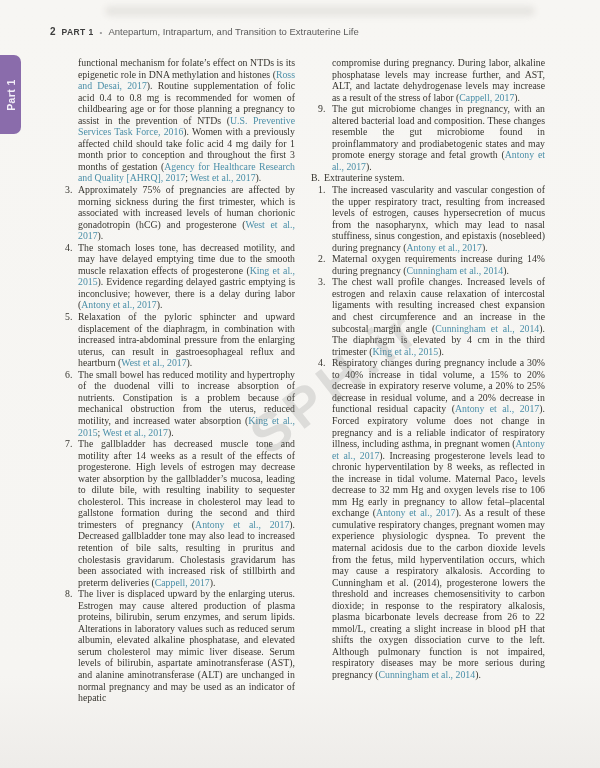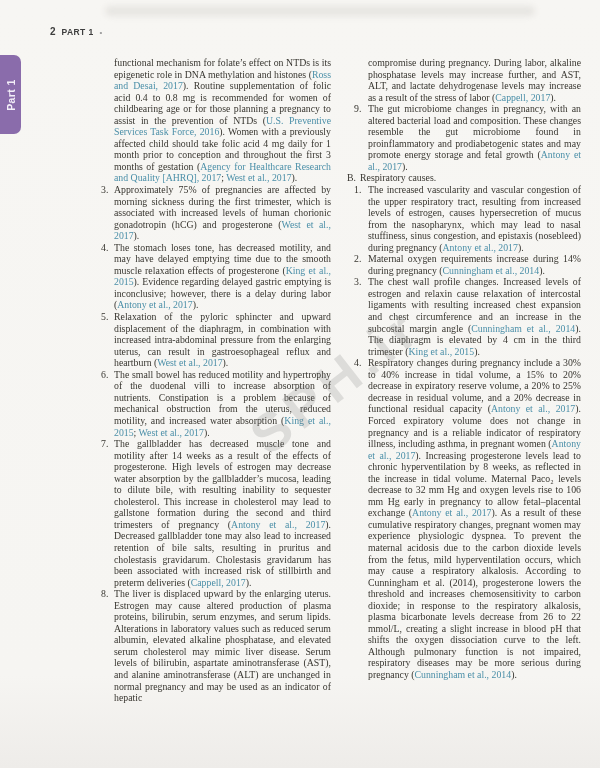--- a/index.html
+++ b/index.html
@@ -38,21 +38,21 @@
   }
   .watermark {
     position:absolute; left:198px; top:350px; width:274px; text-align:center;
     transform:rotate(-38deg);
     font-family:"Liberation Sans","DejaVu Sans",sans-serif;
     font-weight:bold; font-size:54px; letter-spacing:6px;
     color:rgba(118,118,120,0.20); pointer-events:none; z-index:5;
   }
   .columns {
     position:absolute; top:57px; left:65px;
-    display:flex; gap:16px; color:#37352f;margin-left:36px;
+    display:flex; gap:16px; color:#37352f;
   }
   .col { font-size:9.8px; line-height:11.55px; text-align:justify; hyphens:auto; }
   .col-left { width:230px; }
   .col-right { width:234px; }
   .block { display:flex; }
   .block .num { flex:none; width:13px; }
   .block .btext { flex:1; }
   .col-left .para { margin-left:13px; }
   .col-right .para { margin-left:21px; }
   .col-right .item { margin-left:7px; }
@@ -62,20 +62,21 @@
 </head>
 <body>
 
 <div class="page">
   <div class="scan-smudge"></div>
 
   <div class="header">
     <span class="pagenum">2</span>
     <span class="partlabel">PART 1</span>
     <span class="bullet">•</span>
+    <span class="runtitle">Antepartum, Intrapartum, and Transition to Extrauterine Life</span>
   </div>
 
   <div class="side-tab">
     <span class="side-tab-text">Part 1</span>
   </div>
 
   <div class="watermark">SPH.ir</div>
 
   <div class="columns">
     <div class="col col-left" id="col-left">
@@ -110,21 +111,21 @@
     <div class="col col-right" id="col-right">
         <div class="block para">
           <div class="btext"><span>compromise during pregnancy. During labor, alkaline phosphatase levels may increase further, and AST, ALT, and lactate dehydrogenase levels may increase as a result of the stress of labor (</span><span class="cite">Cappell, 2017</span><span>).</span></div>
         </div>
         <div class="block item">
           <span class="num">9.</span>
           <div class="btext"><span>The gut microbiome changes in pregnancy, with an altered bacterial load and composition. These changes resemble the gut microbiome found in proinflammatory and prodiabetogenic states and may promote energy storage and fetal growth (</span><span class="cite">Antony et al., 2017</span><span>).</span></div>
         </div>
         <div class="block heading">
           <span class="num">B.</span>
-          <div class="btext"><span>Respiratory causes.</span></div>
+          <div class="btext"><span>Extrauterine system.</span></div>
         </div>
         <div class="block item">
           <span class="num">1.</span>
           <div class="btext"><span>The increased vascularity and vascular congestion of the upper respiratory tract, resulting from increased levels of estrogen, causes hypersecretion of mucus from the nasopharynx, which may lead to nasal stuffiness, sinus congestion, and epistaxis (nosebleed) during pregnancy (</span><span class="cite">Antony et al., 2017</span><span>).</span></div>
         </div>
         <div class="block item">
           <span class="num">2.</span>
           <div class="btext"><span>Maternal oxygen requirements increase during 14% during pregnancy (</span><span class="cite">Cunningham et al., 2014</span><span>).</span></div>
         </div>
         <div class="block item">

